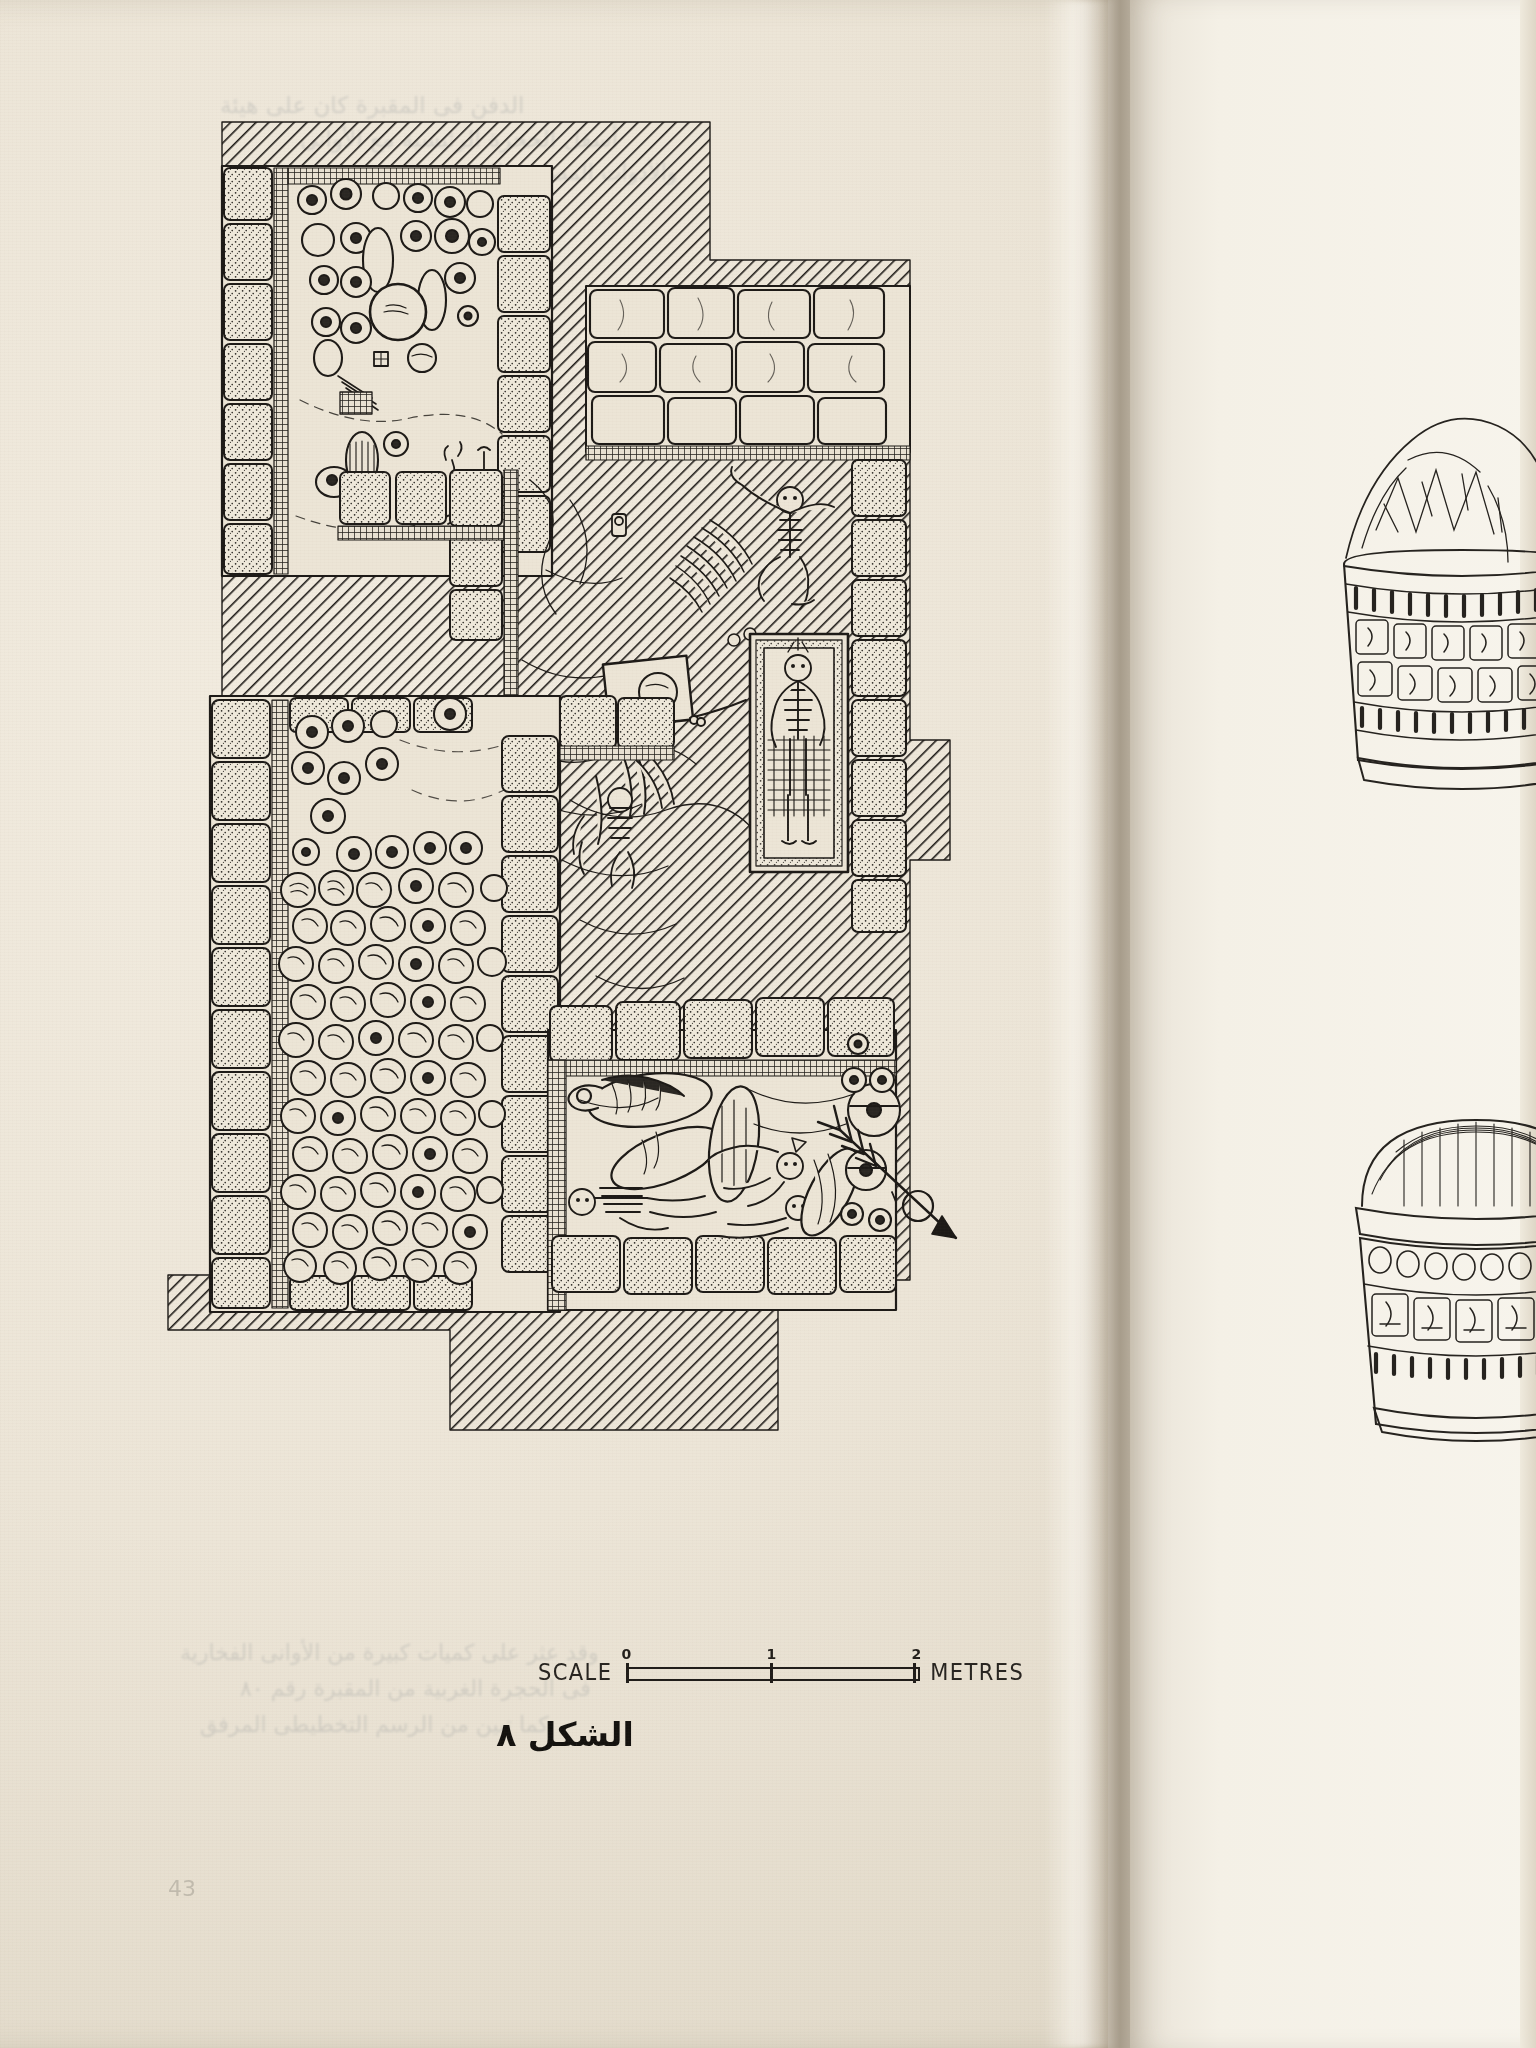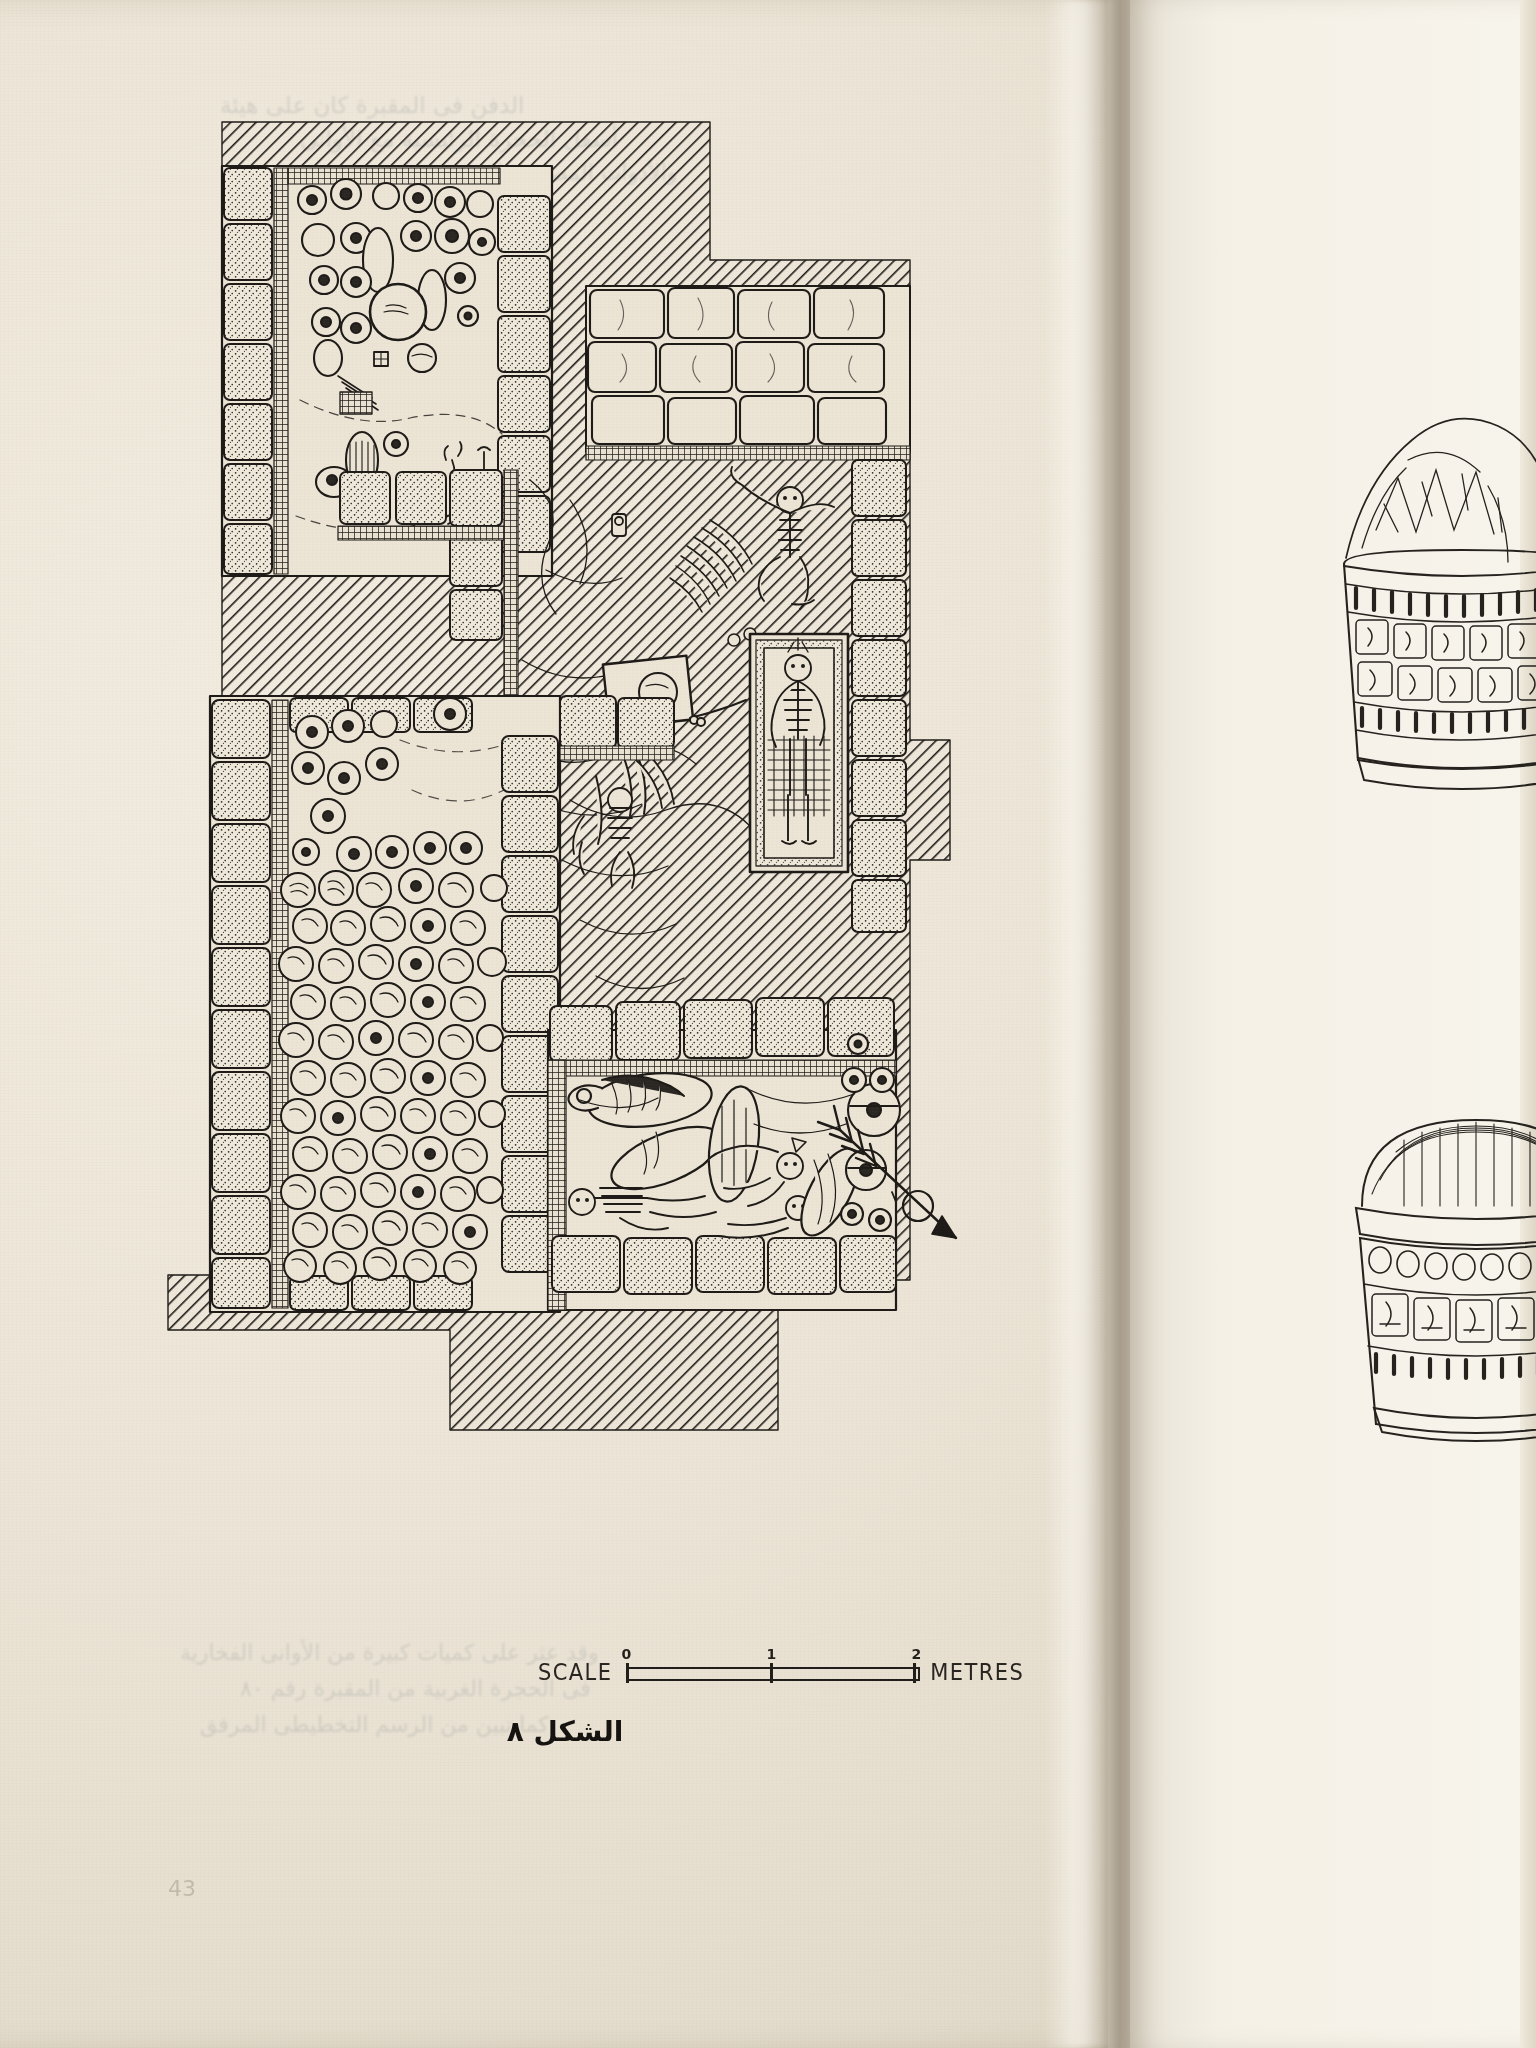--- a/index.html
+++ b/index.html
@@ -94,21 +94,21 @@
 
   
   #caption{
     position:absolute;left:0;top:1615px;width:830px;text-align:center;
     direction:rtl;color:#14120f;
   }
   .cap-line{
     font-family:"DejaVu Sans","Liberation Sans",sans-serif;
     font-weight:700;letter-spacing:.5px;
   }
-  #cap-fig{font-size:28px;margin-bottom:12px;}
+  #cap-fig{font-size:33px;margin-bottom:12px;}
   #cap-main{font-size:31px;margin-bottom:12px;}
   #cap-see{font-size:30px;}
 
   
   #folio{
     position:absolute;left:168px;top:1876px;direction:rtl;
     font-family:"DejaVu Sans",sans-serif;font-size:22px;
     color:#6d6a63;opacity:.30;filter:blur(.7px);
   }
 

